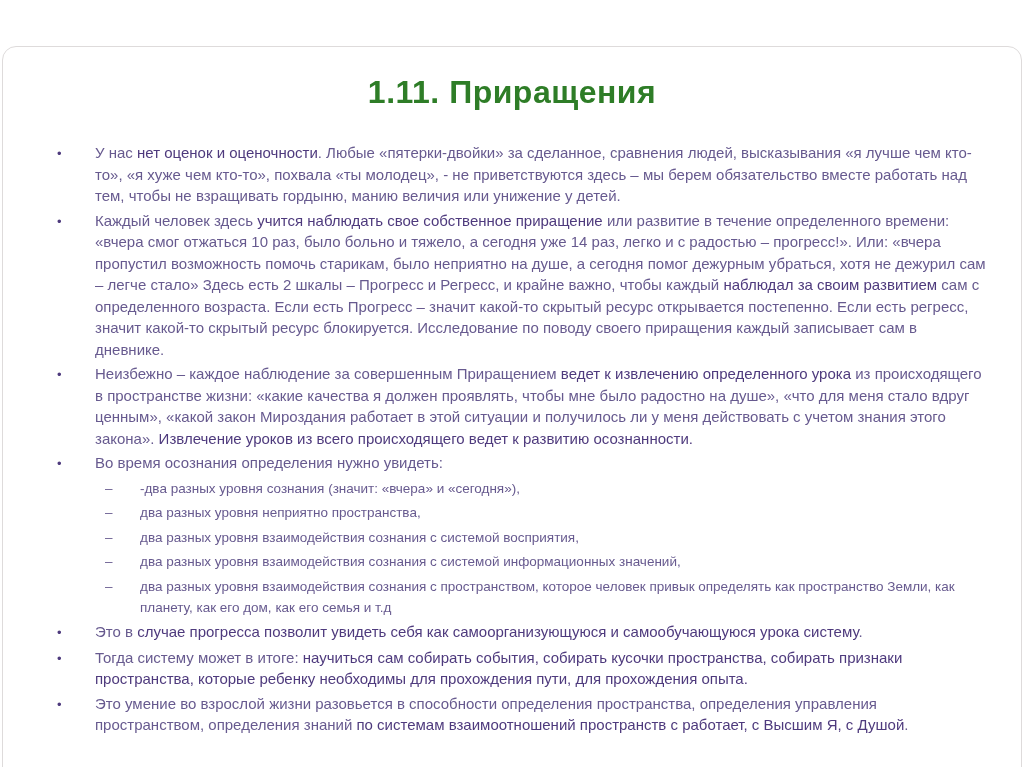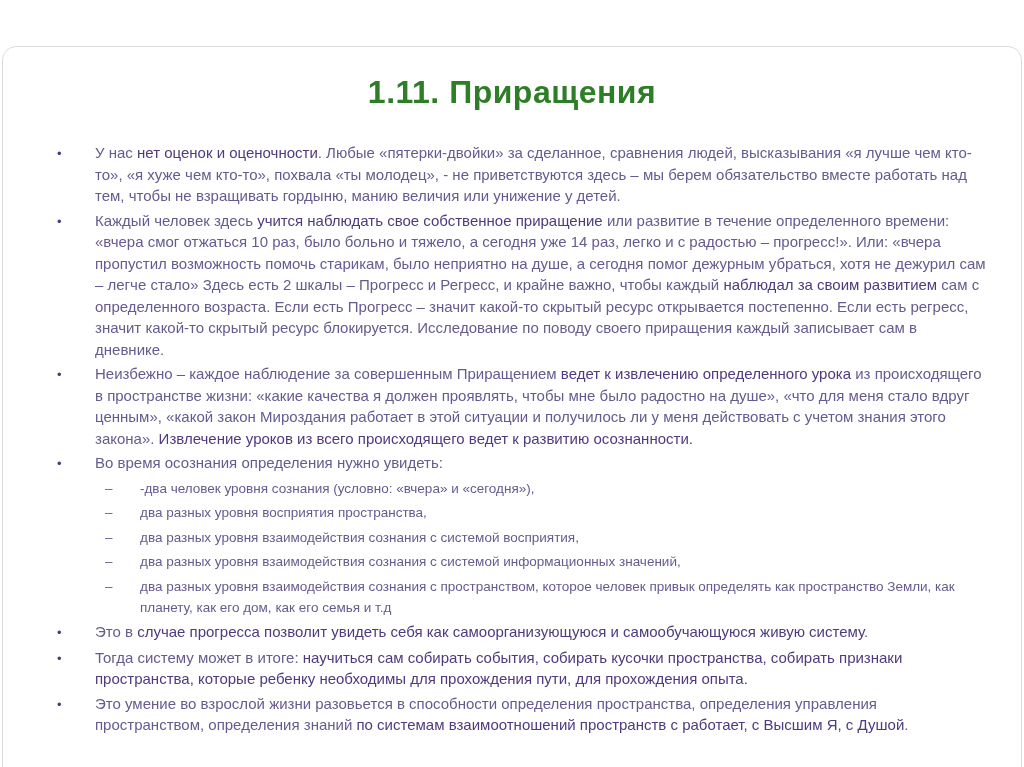--- a/index.html
+++ b/index.html
@@ -91,41 +91,41 @@
       <div class="li top">
         <span class="marker">•</span>
         <span class="txt"><span>Неизбежно – каждое наблюдение за совершенным Приращением </span><span class="b">ведет к извлечению определенного урока</span><span> из происходящего в пространстве жизни: «какие качества я должен проявлять, чтобы мне было радостно на душе»,  «что для меня стало вдруг ценным», «какой закон Мироздания работает в этой ситуации и получилось ли у меня действовать с учетом знания этого закона». </span><span class="b">Извлечение уроков из всего происходящего ведет к развитию осознанности.</span></span>
       </div>
       <div class="li top">
         <span class="marker">•</span>
         <span class="txt"><span>Во время осознания определения нужно увидеть:</span></span>
       </div>
       <div class="li sub">
         <span class="marker">–</span>
-        <span class="txt"><span>-два человек уровня сознания (условно: «вчера» и «сегодня»),</span></span>
+        <span class="txt"><span>-два разных уровня сознания (значит: «вчера» и «сегодня»),</span></span>
       </div>
       <div class="li sub">
         <span class="marker">–</span>
-        <span class="txt"><span>два разных уровня восприятия пространства,</span></span>
+        <span class="txt"><span>два разных уровня неприятно пространства,</span></span>
       </div>
       <div class="li sub">
         <span class="marker">–</span>
         <span class="txt"><span>два разных уровня взаимодействия  сознания с системой восприятия,</span></span>
       </div>
       <div class="li sub">
         <span class="marker">–</span>
         <span class="txt"><span>два разных уровня взаимодействия  сознания с системой информационных значений,</span></span>
       </div>
       <div class="li sub">
         <span class="marker">–</span>
         <span class="txt"><span>два разных уровня взаимодействия  сознания с пространством, которое человек привык определять как пространство Земли, как планету, как его дом, как его семья и т.д</span></span>
       </div>
       <div class="li top">
         <span class="marker">•</span>
-        <span class="txt"><span>Это в </span><span class="b">случае прогресса позволит увидеть себя как самоорганизующуюся и самообучающуюся живую систему</span><span>.</span></span>
+        <span class="txt"><span>Это в </span><span class="b">случае прогресса позволит увидеть себя как самоорганизующуюся и самообучающуюся урока систему</span><span>.</span></span>
       </div>
       <div class="li top">
         <span class="marker">•</span>
         <span class="txt"><span>Тогда систему может в итоге: </span><span class="b">научиться сам собирать события, собирать кусочки пространства, собирать признаки пространства, которые ребенку необходимы для прохождения пути, для прохождения опыта.</span></span>
       </div>
       <div class="li top">
         <span class="marker">•</span>
         <span class="txt"><span>Это умение во взрослой жизни разовьется в способности  определения пространства, определения управления пространством, определения знаний </span><span class="b">по системам взаимоотношений пространств с работает, с Высшим Я, с Душой</span><span>.</span></span>
       </div>
     </div>

